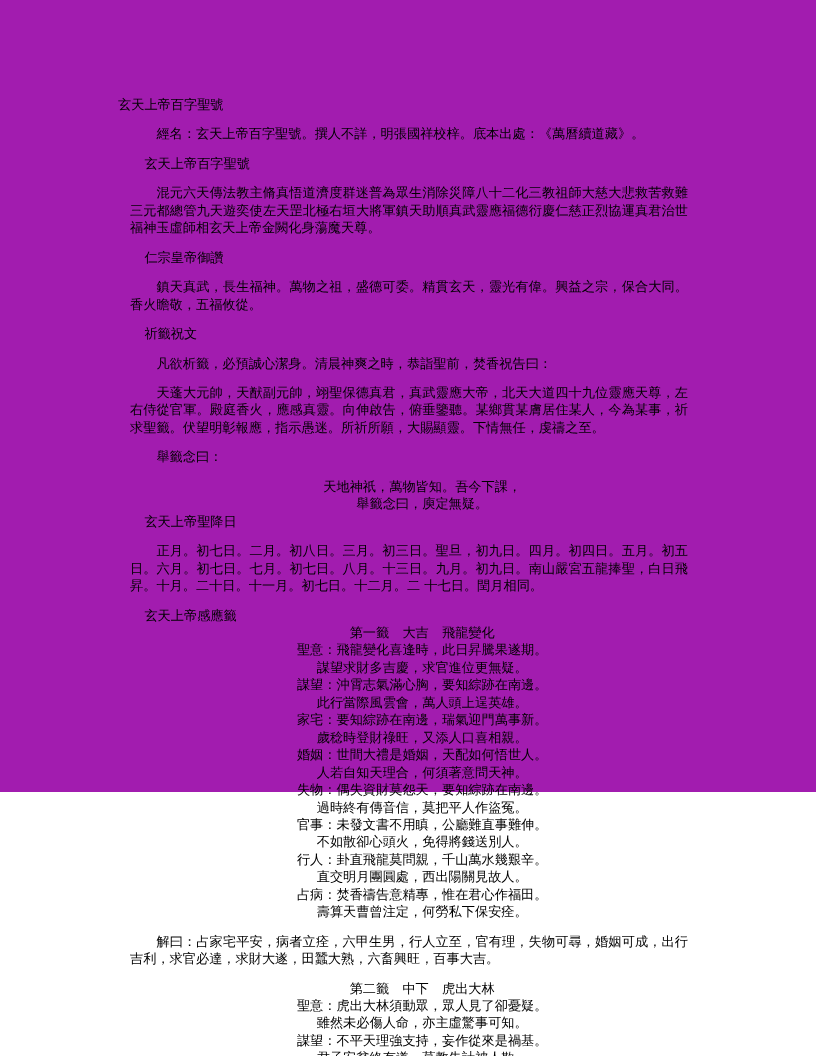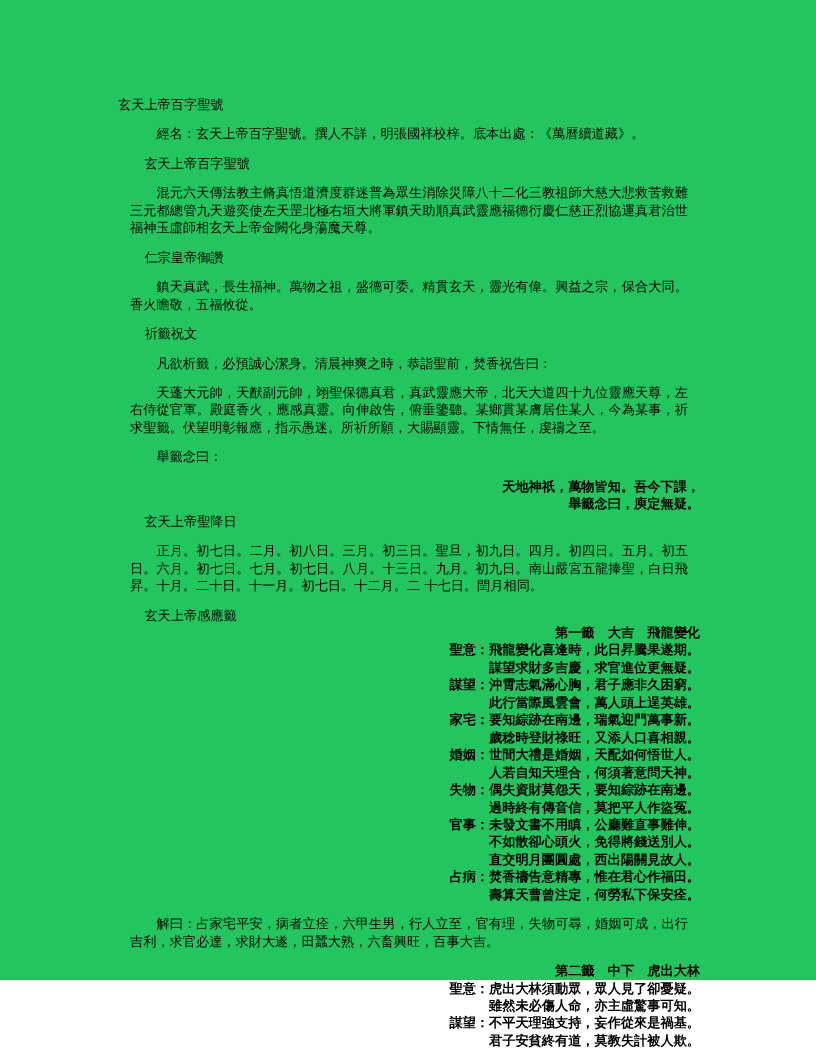--- a/index.html
+++ b/index.html
@@ -12,23 +12,23 @@
     width: 816px;
     height: 1056px;
     overflow: hidden;
     font-family: "DejaVu Serif", "Liberation Serif", serif;
     color: #000000;
     -webkit-font-smoothing: antialiased;
   }
   .page {
     box-sizing: border-box;
     width: 816px;
-    height: 980px;
+    height: 792px;
     padding: 96px 116px 96px 118px;
-    background: #22c55e;
+    background: #a21caf;
   }
   .doc {
     width: 582px;
     font-size: 13.2px;
     line-height: 17.45px;
     text-align: justify;
     text-justify: inter-ideograph;
     letter-spacing: 0px;
     word-break: break-all;
   }
@@ -51,22 +51,21 @@
   p.head-indent {
     margin: 0;
     padding: 0;
     text-indent: 26.4px;
   }
   
   p.verse {
     margin: 0;
     padding: 0;
     text-indent: 26.4px;
-    text-align: right;
-    font-weight: bold;
+    text-align: center;
   }
 </style>
 </head>
 <body>
 
 <div class="page">
   <div class="doc" id="doc-body">
       <p class="line head">玄天上帝百字聖號</p>
       <p class="line indent">經名：玄天上帝百字聖號。撰人不詳，明張國祥校梓。底本出處：《萬曆續道藏》。</p>
       <p class="line head-indent">玄天上帝百字聖號</p>
@@ -78,30 +77,31 @@
       <p class="line indent">天蓬大元帥，天猷副元帥，翊聖保德真君，真武靈應大帝，北天大道四十九位靈應天尊，左右侍從官軍。殿庭香火，應感真靈。向伸啟告，俯垂鑒聽。某鄉貫某膚居住某人，今為某事，祈求聖籤。伏望明彰報應，指示愚迷。所祈所願，大賜顯靈。下情無任，虔禱之至。</p>
       <p class="line indent">舉籤念曰：</p>
       <p class="line verse">天地神祇，萬物皆知。吾今下課，</p>
       <p class="line verse">舉籤念曰，庾定無疑。</p>
       <p class="line head-indent">玄天上帝聖降日</p>
       <p class="line indent">正月。初七日。二月。初八日。三月。初三日。聖旦，初九日。四月。初四日。五月。初五日。六月。初七日。七月。初七日。八月。十三日。九月。初九日。南山嚴宮五龍捧聖，白日飛昇。十月。二十日。十一月。初七日。十二月。二 十七日。閏月相同。</p>
       <p class="line head-indent">玄天上帝感應籤</p>
       <p class="line verse">第一籤　大吉　飛龍變化</p>
       <p class="line verse">聖意：飛龍變化喜逢時，此日昇騰果遂期。</p>
       <p class="line verse">謀望求財多吉慶，求官進位更無疑。</p>
-      <p class="line verse">謀望：沖霄志氣滿心胸，君子應非久困窮。</p>
+      <p class="line verse">謀望：沖霄志氣滿心胸，要知綜跡在南邊。</p>
       <p class="line verse">此行當際風雲會，萬人頭上逞英雄。</p>
       <p class="line verse">家宅：要知綜跡在南邊，瑞氣迎門萬事新。</p>
       <p class="line verse">歲稔時登財祿旺，又添人口喜相親。</p>
       <p class="line verse">婚姻：世間大禮是婚姻，天配如何悟世人。</p>
       <p class="line verse">人若自知天理合，何須著意問天神。</p>
       <p class="line verse">失物：偶失資財莫怨天，要知綜跡在南邊。</p>
       <p class="line verse">過時終有傳音信，莫把平人作盜冤。</p>
       <p class="line verse">官事：未發文書不用瞋，公廳難直事難伸。</p>
       <p class="line verse">不如散卻心頭火，免得將錢送別人。</p>
+      <p class="line verse">行人：卦直飛龍莫問親，千山萬水幾艱辛。</p>
       <p class="line verse">直交明月團圓處，西出陽關見故人。</p>
       <p class="line verse">占病：焚香禱告意精專，惟在君心作福田。</p>
       <p class="line verse">壽算天曹曾注定，何勞私下保安痊。</p>
       <p class="line indent">解曰：占家宅平安，病者立痊，六甲生男，行人立至，官有理，失物可尋，婚姻可成，出行吉利，求官必達，求財大遂，田蠶大熟，六畜興旺，百事大吉。</p>
       <p class="line verse">第二籤　中下　虎出大林</p>
       <p class="line verse">聖意：虎出大林須動眾，眾人見了卻憂疑。</p>
       <p class="line verse">雖然未必傷人命，亦主虛驚事可知。</p>
       <p class="line verse">謀望：不平天理強支持，妄作從來是禍基。</p>
       <p class="line verse">君子安貧終有道，莫教失計被人欺。</p>
     </div>

